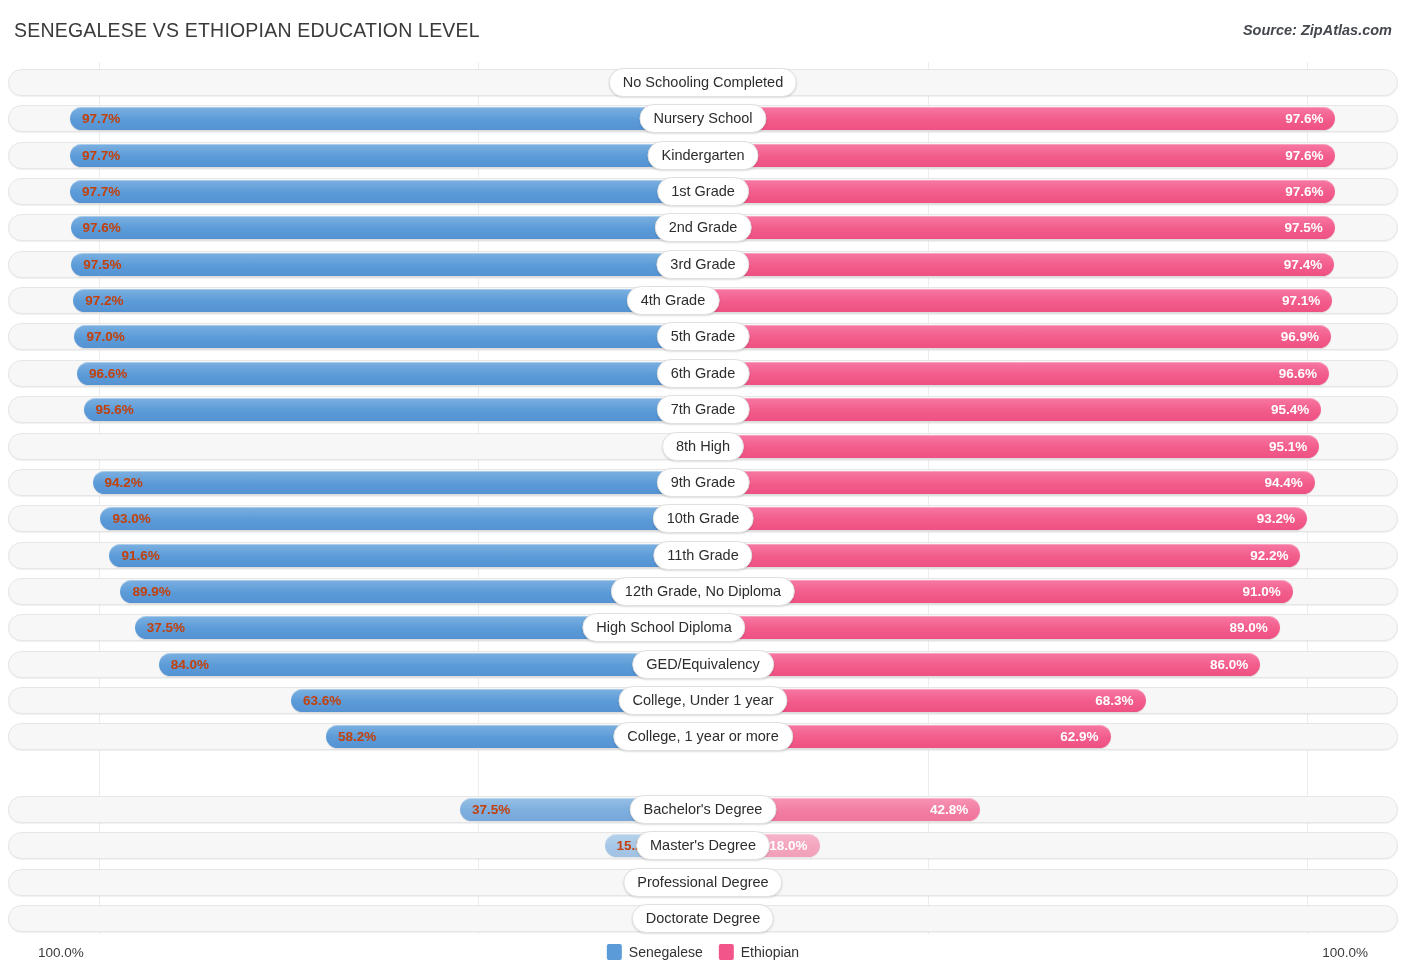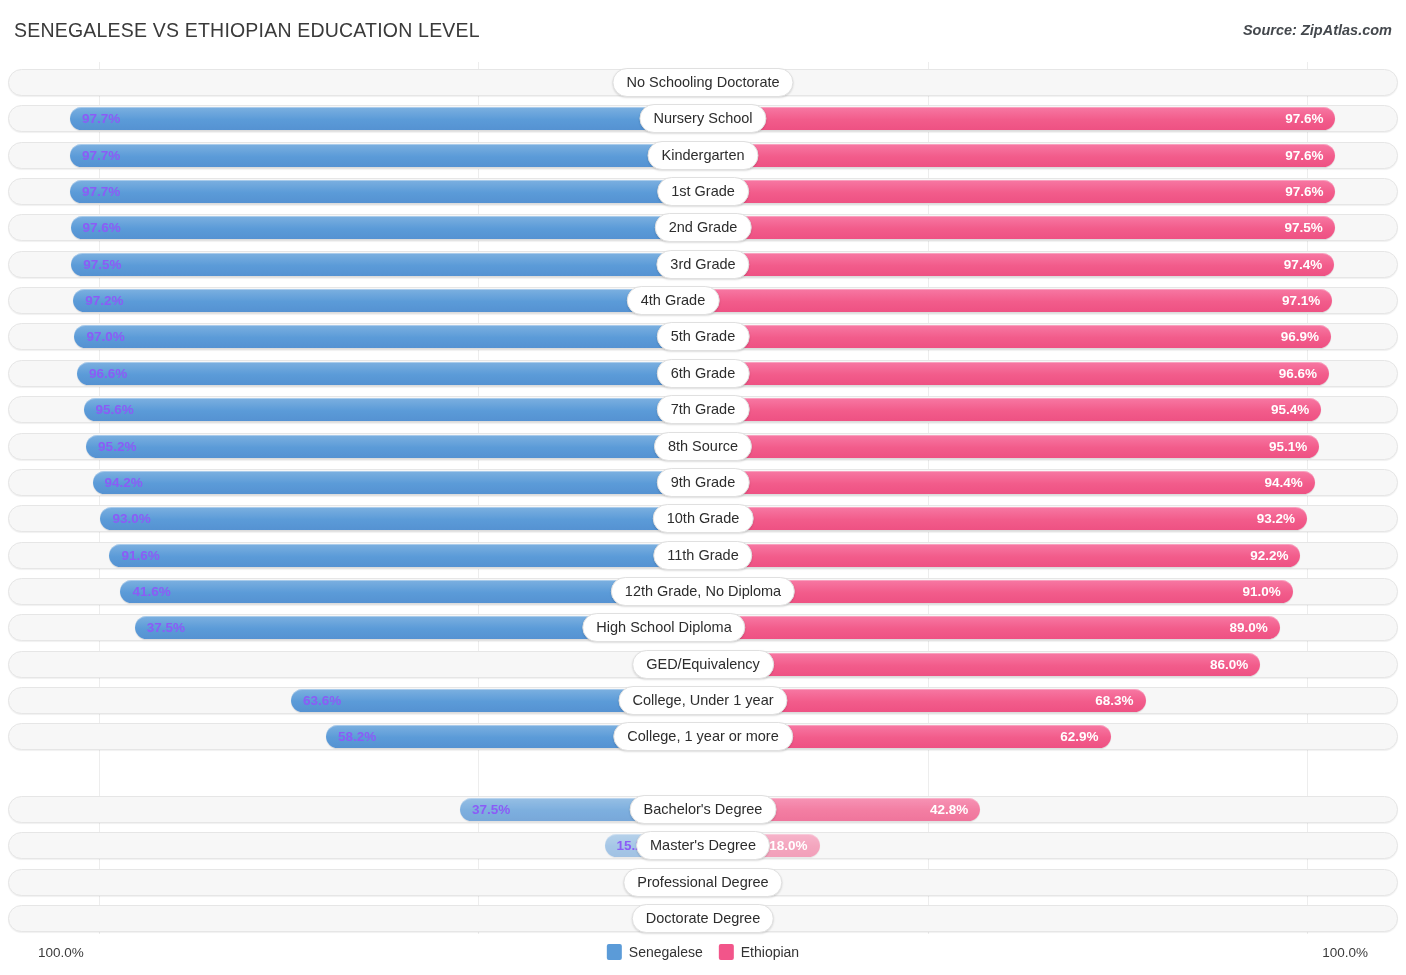--- a/index.html
+++ b/index.html
@@ -96,21 +96,21 @@
   }
 
   .val {
     position: absolute;
     top: 2px;
     height: 23px;
     line-height: 23px;
     font-size: 13.5px;
     white-space: nowrap;
   }
-  .val.inL { color: #8b5cf6; font-weight: bold; }
+  .val.inL { color: #c2410c; font-weight: bold; }
   .val.inR { color: #ffffff; font-weight: bold; }
   .val.outL { color: #3b3b3b; }
   .val.outR { color: #3b3b3b; }
 
   .label {
     position: absolute;
     top: 1px;
     height: 29px;
     line-height: 27px;
     transform: translateX(-50%);
@@ -176,21 +176,21 @@
       <div class="row" style="top: 5px;">
         <div class="track"></div>
         <div class="halfL">
           <div class="bar barL" title="No Schooling Completed — Senegalese 2.3%" style="width: 14.904px; opacity: 0.52;"></div>
           <div class="val outL" style="right: 22.904px;">2.3%</div>
         </div>
         <div class="halfR">
           <div class="bar barR" title="No Schooling Completed — Ethiopian 2.4%" style="width: 15.552px; opacity: 0.52;"></div>
           <div class="val outR" style="left: 23.552px;">2.4%</div>
         </div>
-        <div class="label" style="left: 695px;">No Schooling Doctorate</div>
+        <div class="label" style="left: 695px;">No Schooling Completed</div>
       </div>
       <div class="row" style="top: 41.35px;">
         <div class="track"></div>
         <div class="halfL">
           <div class="bar barL" title="Nursery School — Senegalese 97.7%" style="width: 633.096px; opacity: 1;"></div>
           <div class="val inL" style="right: 621.096px; transform: translateX(100%);">97.7%</div>
         </div>
         <div class="halfR">
           <div class="bar barR" title="Nursery School — Ethiopian 97.6%" style="width: 632.448px; opacity: 1;"></div>
           <div class="val inR" style="left: 620.448px; transform: translateX(-100%);">97.6%</div>
@@ -288,29 +288,25 @@
           <div class="val inL" style="right: 607.488px; transform: translateX(100%);">95.6%</div>
         </div>
         <div class="halfR">
           <div class="bar barR" title="7th Grade — Ethiopian 95.4%" style="width: 618.192px; opacity: 1;"></div>
           <div class="val inR" style="left: 606.192px; transform: translateX(-100%);">95.4%</div>
         </div>
         <div class="label" style="left: 695px;">7th Grade</div>
       </div>
       <div class="row" style="top: 368.5px;">
         <div class="track"></div>
-        <div class="halfL">
-          <div class="bar barL" title="8th Grade — Senegalese 95.2%" style="width: 616.896px; opacity: 1;"></div>
-          <div class="val inL" style="right: 604.896px; transform: translateX(100%);">95.2%</div>
-        </div>
         <div class="halfR">
           <div class="bar barR" title="8th Grade — Ethiopian 95.1%" style="width: 616.248px; opacity: 1;"></div>
           <div class="val inR" style="left: 604.248px; transform: translateX(-100%);">95.1%</div>
         </div>
-        <div class="label" style="left: 695px;">8th Source</div>
+        <div class="label" style="left: 695px;">8th High</div>
       </div>
       <div class="row" style="top: 404.85px;">
         <div class="track"></div>
         <div class="halfL">
           <div class="bar barL" title="9th Grade — Senegalese 94.2%" style="width: 610.416px; opacity: 1;"></div>
           <div class="val inL" style="right: 598.416px; transform: translateX(100%);">94.2%</div>
         </div>
         <div class="halfR">
           <div class="bar barR" title="9th Grade — Ethiopian 94.4%" style="width: 611.712px; opacity: 1;"></div>
           <div class="val inR" style="left: 599.712px; transform: translateX(-100%);">94.4%</div>
@@ -338,21 +334,21 @@
         <div class="halfR">
           <div class="bar barR" title="11th Grade — Ethiopian 92.2%" style="width: 597.456px; opacity: 1;"></div>
           <div class="val inR" style="left: 585.456px; transform: translateX(-100%);">92.2%</div>
         </div>
         <div class="label" style="left: 695px;">11th Grade</div>
       </div>
       <div class="row" style="top: 513.9px;">
         <div class="track"></div>
         <div class="halfL">
           <div class="bar barL" title="12th Grade, No Diploma — Senegalese 89.9%" style="width: 582.552px; opacity: 1;"></div>
-          <div class="val inL" style="right: 570.552px; transform: translateX(100%);">41.6%</div>
+          <div class="val inL" style="right: 570.552px; transform: translateX(100%);">89.9%</div>
         </div>
         <div class="halfR">
           <div class="bar barR" title="12th Grade, No Diploma — Ethiopian 91.0%" style="width: 589.68px; opacity: 1;"></div>
           <div class="val inR" style="left: 577.68px; transform: translateX(-100%); text-align: center;">91.0%</div>
         </div>
         <div class="label" style="left: 695px;">12th Grade, No Diploma</div>
       </div>
       <div class="row" style="top: 550.25px;">
         <div class="track"></div>
         <div class="halfL">
@@ -360,20 +356,24 @@
           <div class="val inL" style="right: 556.296px; transform: translateX(100%);">37.5%</div>
         </div>
         <div class="halfR">
           <div class="bar barR" title="High School Diploma — Ethiopian 89.0%" style="width: 576.72px; opacity: 1;"></div>
           <div class="val inR" style="left: 564.72px; transform: translateX(-100%);">89.0%</div>
         </div>
         <div class="label" style="left: 656px;">High School Diploma</div>
       </div>
       <div class="row" style="top: 586.6px;">
         <div class="track"></div>
+        <div class="halfL">
+          <div class="bar barL" title="GED/Equivalency — Senegalese 84.0%" style="width: 544.32px; opacity: 1;"></div>
+          <div class="val inL" style="right: 532.32px; transform: translateX(100%);">84.0%</div>
+        </div>
         <div class="halfR">
           <div class="bar barR" title="GED/Equivalency — Ethiopian 86.0%" style="width: 557.28px; opacity: 1;"></div>
           <div class="val inR" style="left: 545.28px; transform: translateX(-100%);">86.0%</div>
         </div>
         <div class="label" style="left: 695px;">GED/Equivalency</div>
       </div>
       <div class="row" style="top: 622.95px;">
         <div class="track"></div>
         <div class="halfL">
           <div class="bar barL" title="College, Under 1 year — Senegalese 63.6%" style="width: 412.128px; opacity: 1;"></div>

